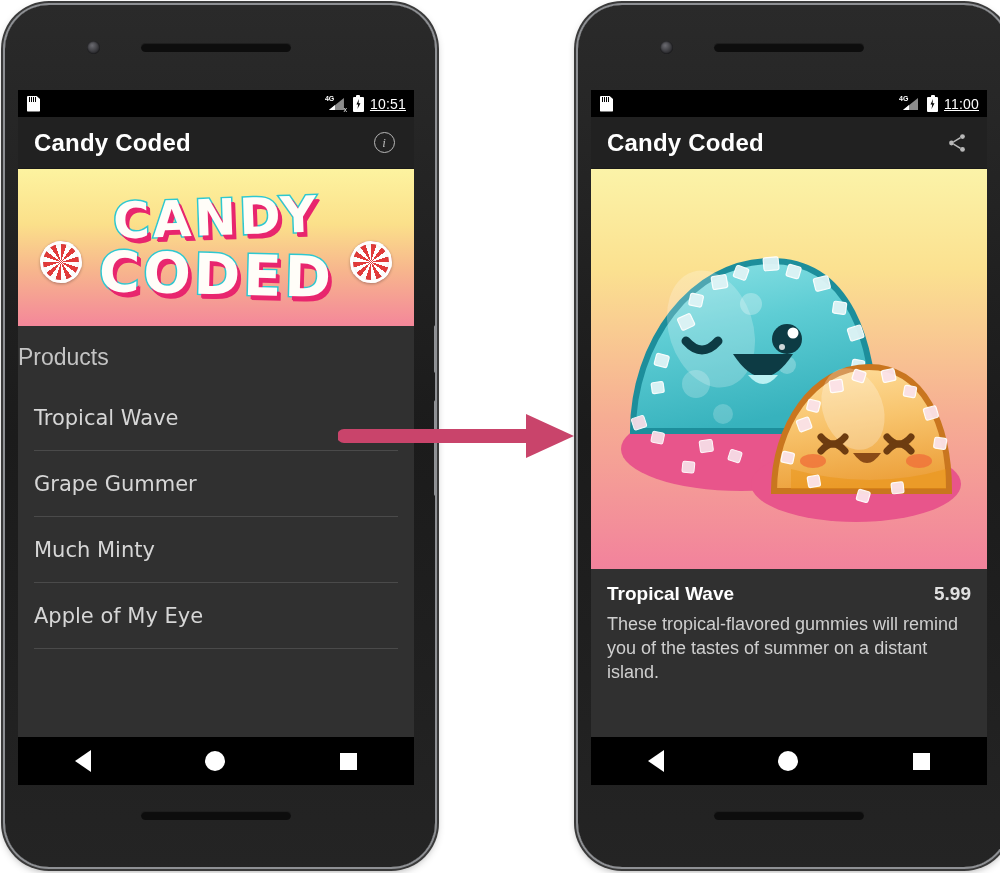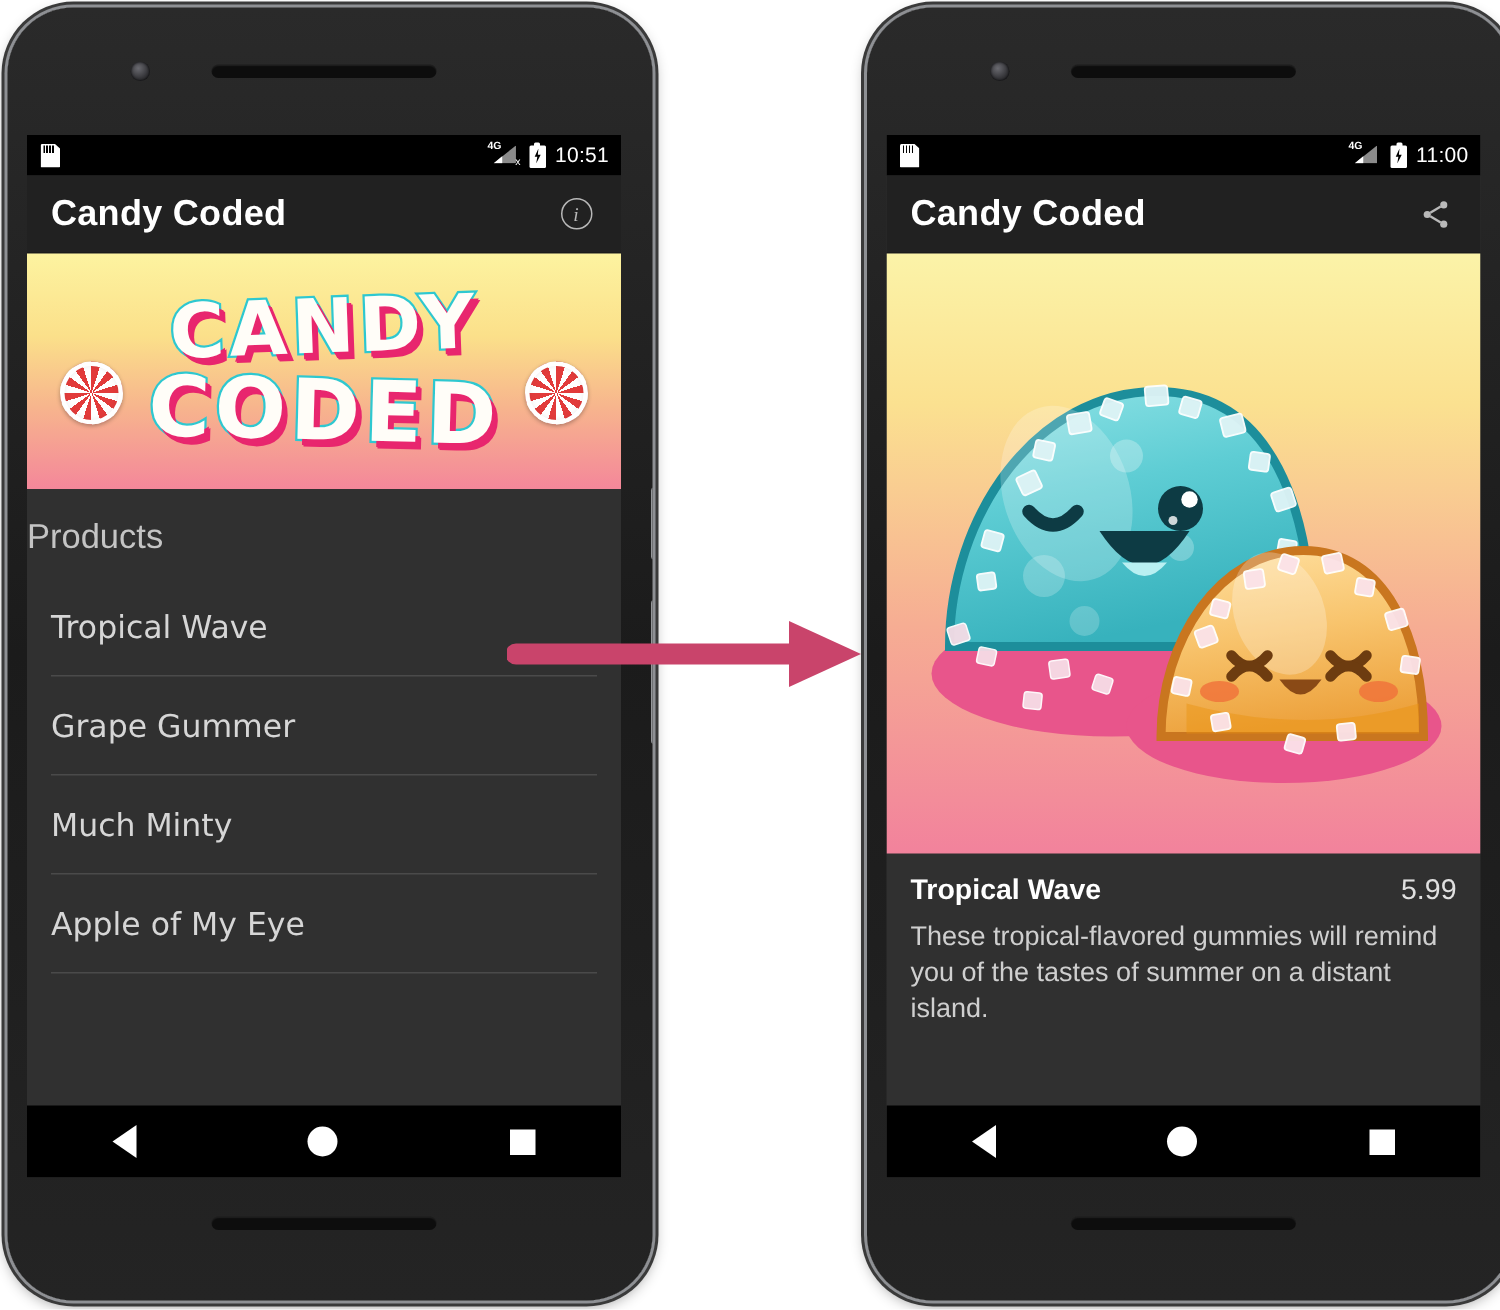--- a/index.html
+++ b/index.html
@@ -60,21 +60,21 @@
   }
 
   
   .statusbar {
     height: 27px; background: #000;
     display: flex; align-items: center;
     padding: 0 8px 0 9px;
     color: #fff;
   }
   .sb-left { display:flex; align-items:center; flex:1; }
-  .sb-right { display:flex; align-items:flex-start; gap:6px; }
+  .sb-right { display:flex; align-items:flex-end; gap:6px;text-decoration:underline; }
   .sd-icon { width: 13px; height: 16px; position: relative; }
   .sd-icon .body {
     position:absolute; inset:0; background:#fff;
     clip-path: polygon(0 0, 70% 0, 100% 22%, 100% 100%, 0 100%);
     border-radius: 1px;
   }
   .sd-icon .pins {
     position:absolute; left:2px; top:1px; width:7px; height:5px;
     background: repeating-linear-gradient(90deg,#000 0 1px,#fff 1px 2px);
   }
@@ -182,21 +182,21 @@
     position: relative; width:100%; height: 400px;
     background: linear-gradient(180deg,#fbf3a8 0%, #fbe190 25%, #f6ad93 62%, #f2829c 100%);
     overflow:hidden;
   }
 
   .detail {
     padding: 14px 16px 0;
   }
   .detail-row { display:flex; align-items:baseline; }
   .detail-name { color:#fff; font-size:19px; font-weight:bold; flex:1; }
-  .detail-price { color:#e0e0e0; font-size:19px; }
+  .detail-price { color:#e0e0e0; font-size:19px;font-weight:bold; }
   .detail-desc {
     color:#cfcfcf; font-size:18px; line-height:1.32; margin-top:8px;
     max-width: 355px;
   }
 
   
   .navbar {
     position:absolute; left:0; bottom:0; width:100%; height:48px;
     background:#000; display:flex; align-items:center; justify-content:space-around;
   }

